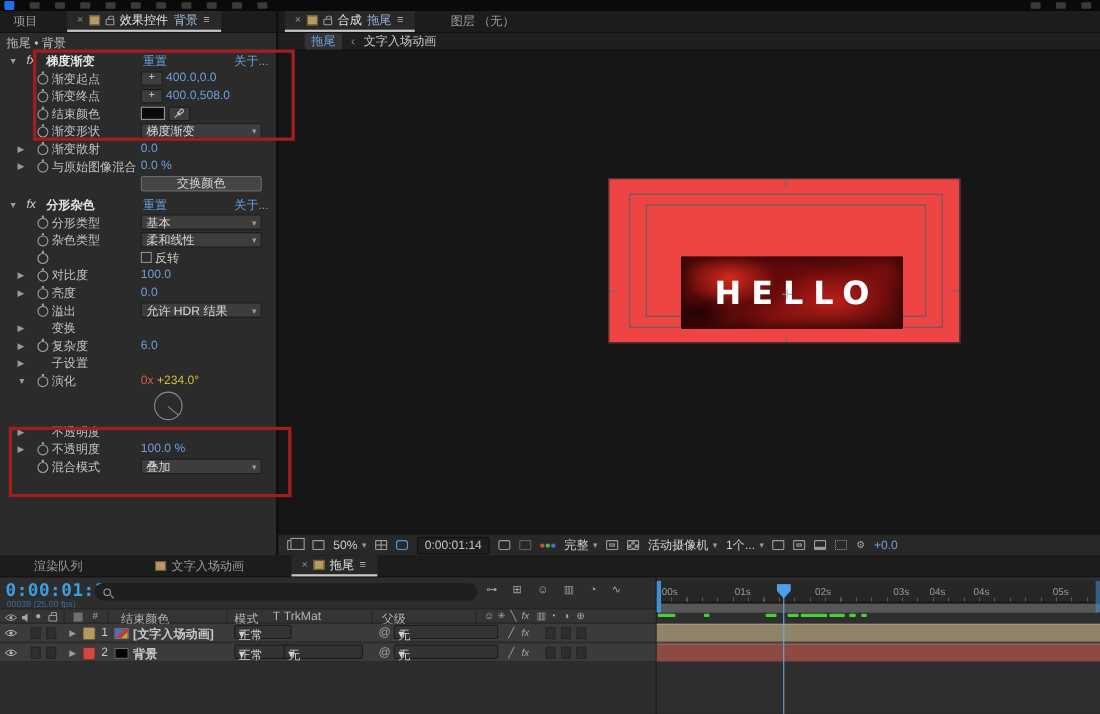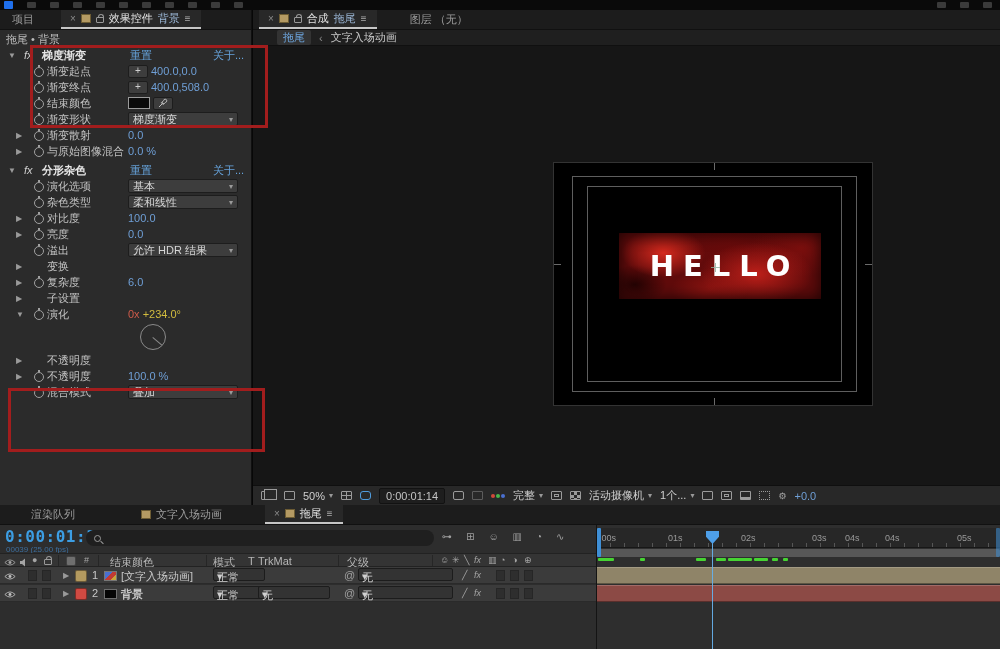--- a/index.html
+++ b/index.html
@@ -55,21 +55,21 @@
   .angle-deg{color:#d2bc3e}
 
   
   .redbox{position:absolute;border:3px solid #a21d1d;z-index:60;pointer-events:none}
 
   
   #viewer{position:absolute;left:253px;top:10px;right:0;height:495px;background:#161616}
   #viewer .vcrumbs{position:absolute;left:0;top:20px;right:0;height:16px;background:#1f1f1f;display:flex;align-items:center;gap:8px;padding-left:24px;border-bottom:1px solid #101010}
   .crumb-cur{background:#333;color:#6ea7e0;padding:0 6px;border-radius:2px}
   .crumb-sep{color:#8a8a8a}
-  #comp{position:absolute;left:300px;top:152px;width:320px;height:244px;background:#000000;border:1px solid #333}
+  #comp{position:absolute;left:300px;top:152px;width:320px;height:150px;background:#ef4444;border:1px solid #333}
   .guide{position:absolute;border:1px solid #5e5e5e}
   .gtick{position:absolute;background:#6a6a6a}
   #banner{position:absolute;left:65px;top:70px;width:202px;height:66px;background-color:#600b0b;border-radius:1px;display:flex;align-items:center;justify-content:center;
     background-image:
       radial-gradient(ellipse 60px 35px at 22% 30%, rgba(225,45,32,.9), transparent 70%),
       radial-gradient(ellipse 80px 45px at 68% 62%, rgba(205,35,28,.85), transparent 70%),
       radial-gradient(ellipse 55px 30px at 45% 85%, rgba(150,22,18,.8), transparent 70%),
       radial-gradient(ellipse 70px 40px at 90% 22%, rgba(130,16,14,.8), transparent 72%),
       radial-gradient(ellipse 45px 28px at 8% 78%, rgba(25,2,2,.85), transparent 70%),
       radial-gradient(ellipse 90px 55px at 55% 15%, rgba(110,10,10,.6), transparent 70%);
@@ -225,48 +225,64 @@
         </span>
       </div>
       <div class="erow">
         <span class="tw">▶</span>
         <span class="sw"></span>
         <span class="elabel">与原始图像混合</span>
         <span class="ctl">
           <span class="bluev">0.0 %</span>
         </span>
       </div>
+      <div class="erow">
+        <span class="tw"></span>
+        <span class="sw none"></span>
+        <span class="ctl">
+          <span class="btn">交换颜色</span>
+        </span>
+      </div>
       <div class="spacer3"></div>
       <div class="erow ehead" style="padding-left:8px">
         <span class="tw">▼</span>
         <span class="fxb">fx</span>
         <span class="ename">分形杂色</span>
         <a class="lnk rst">重置</a>
         <a class="lnk abt">关于...</a>
       </div>
       <div class="erow">
         <span class="tw"></span>
         <span class="sw"></span>
-        <span class="elabel">演化选项</span>
+        <span class="elabel">分形类型</span>
         <span class="ctl">
           <span class="dd">
             <span>基本</span>
             <span class="chev">▾</span>
           </span>
         </span>
       </div>
       <div class="erow">
         <span class="tw"></span>
         <span class="sw"></span>
         <span class="elabel">杂色类型</span>
         <span class="ctl">
           <span class="dd">
             <span>柔和线性</span>
             <span class="chev">▾</span>
           </span>
+        </span>
+      </div>
+      <div class="erow">
+        <span class="tw"></span>
+        <span class="sw"></span>
+        <span class="elabel"></span>
+        <span class="ctl">
+          <span class="cb"></span>
+          <span>反转</span>
         </span>
       </div>
       <div class="erow">
         <span class="tw">▶</span>
         <span class="sw"></span>
         <span class="elabel">对比度</span>
         <span class="ctl">
           <span class="bluev">100.0</span>
         </span>
       </div>
@@ -502,21 +518,21 @@
             <span class="dimbox"></span>
           </span>
           <span class="tw" style="left:63px;top:4px;position:absolute;color:#9a9a9a;font-size:8px">▶</span>
           <span style="left:75px;top:2px">
             <span class="chipbox" style="background:#b49a5f"></span>
           </span>
           <span style="left:92px;top:2px">1</span>
           <span style="left:104px;top:3px">
             <span class="compicon"></span>
           </span>
-          <span style="left:121px;top:2px;font-weight:normal">[文字入场动画]</span>
+          <span style="left:121px;top:2px;font-weight:bold">[文字入场动画]</span>
           <span class="minidd" style="left:213px;width:52px">
             <span>正常</span>
             <span class="chev">▾</span>
           </span>
           <span style="left:344px;top:2px;color:#9f9f9f">@</span>
           <span class="minidd" style="left:358px;width:95px">
             <span>无</span>
             <span class="chev">▾</span>
           </span>
           <span class="hdr-ico" style="left:462px;top:3px">╱</span>

